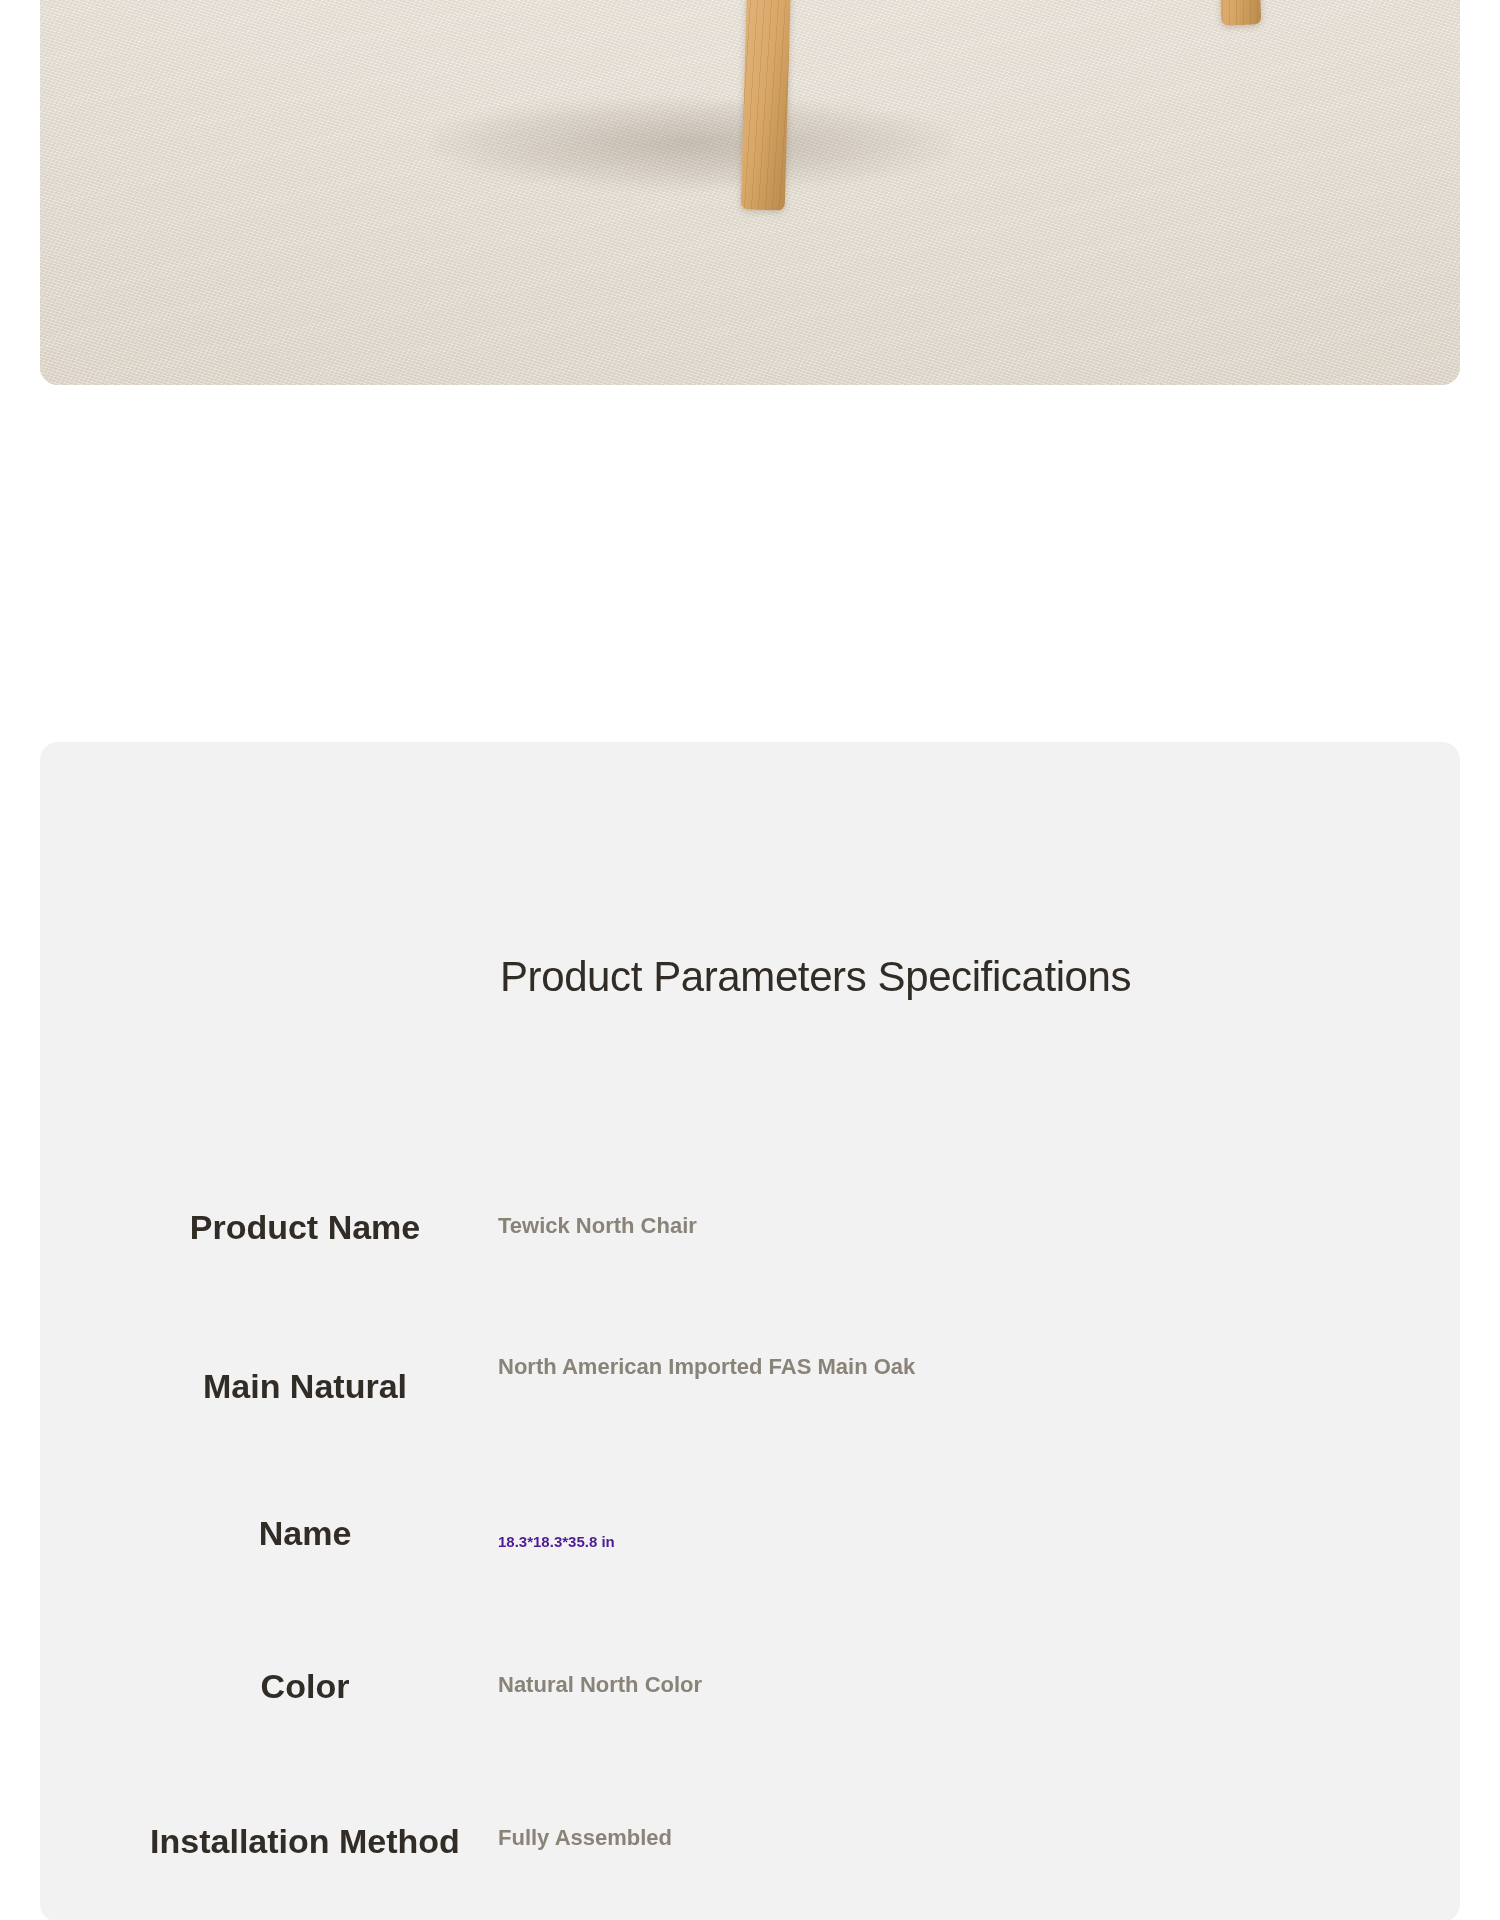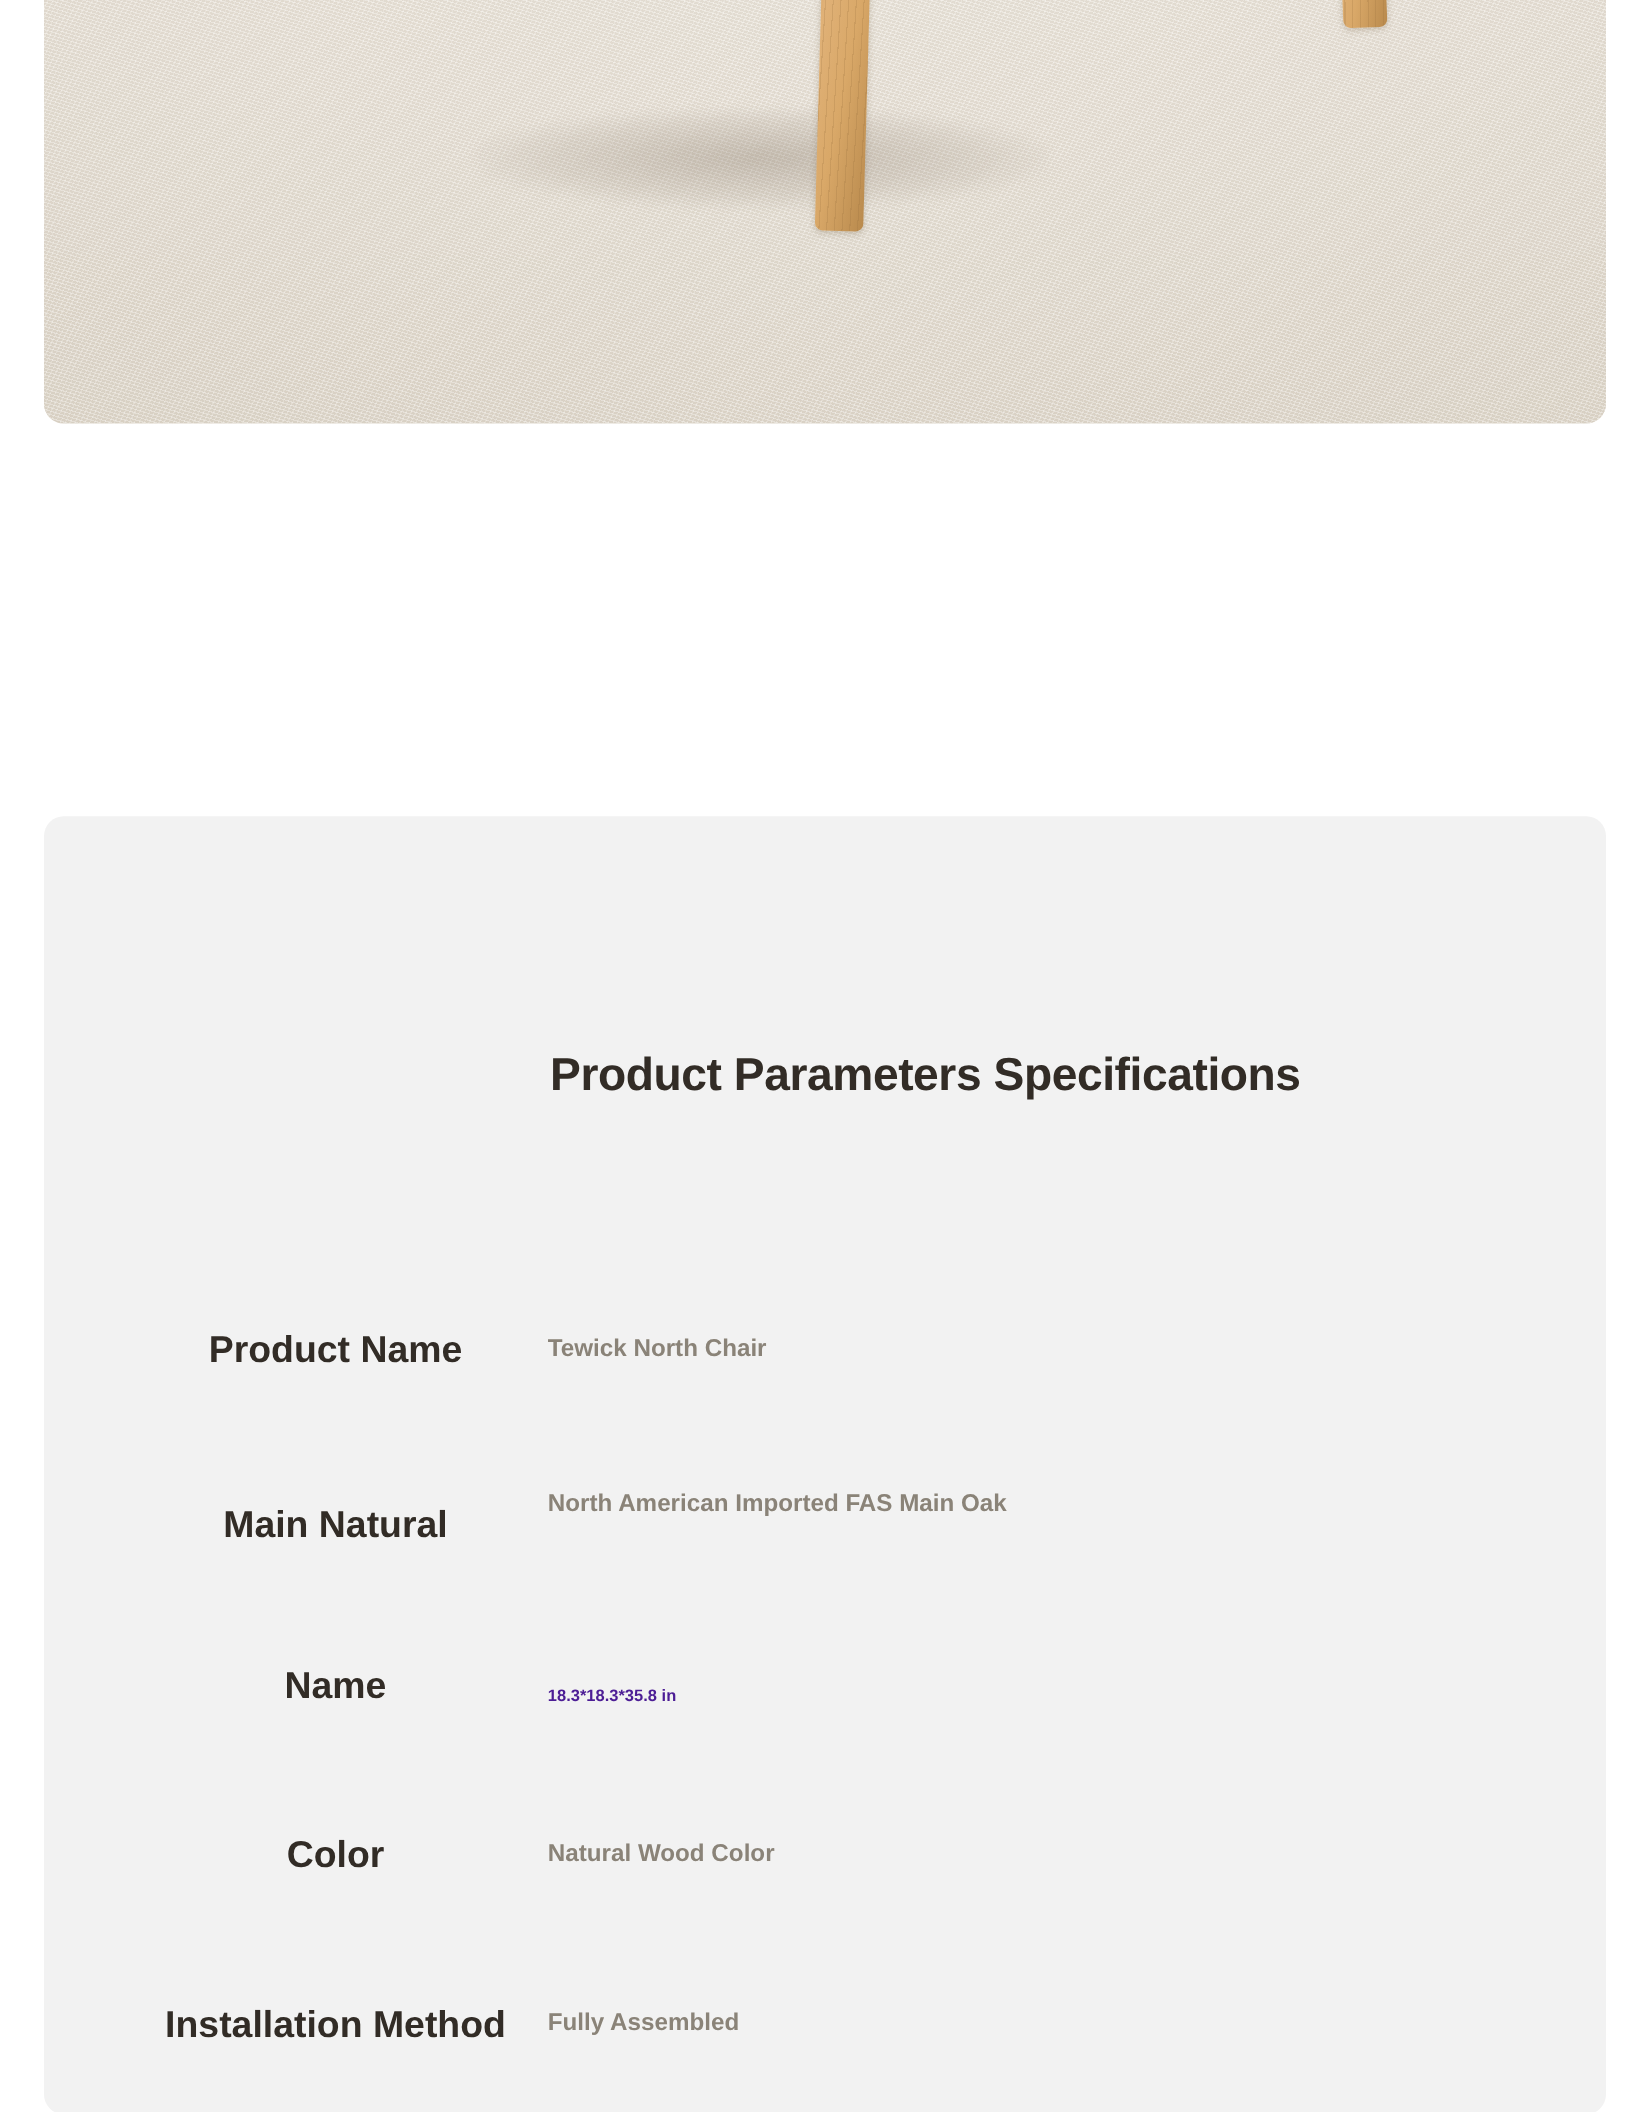--- a/index.html
+++ b/index.html
@@ -90,21 +90,21 @@
     border-radius: 18px;
   }
 
   .spec-title {
     position: absolute;
     left: 460px;
     top: 210px;
     width: 700px;
     font-size: 42px;
     line-height: 1.18;
-    font-weight: 700;
+    font-weight: 400;
     color: #322c26;
     letter-spacing: -0.4px;
   }
 
   .rows {
     position: absolute;
     left: 0;
     top: 448px;
     width: 100%;
   }
@@ -174,21 +174,21 @@
       <div class="value">North American Imported FAS Main Oak</div>
     </div>
 
     <div class="row r3">
       <div class="label">Name</div>
       <div class="value small">18.3*18.3*35.8 in</div>
     </div>
 
     <div class="row r4">
       <div class="label">Color</div>
-      <div class="value">Natural Wood Color</div>
+      <div class="value">Natural North Color</div>
     </div>
 
     <div class="row r5">
       <div class="label">Installation Method</div>
       <div class="value">Fully Assembled</div>
     </div>
 
   </div>
 </div>
 

